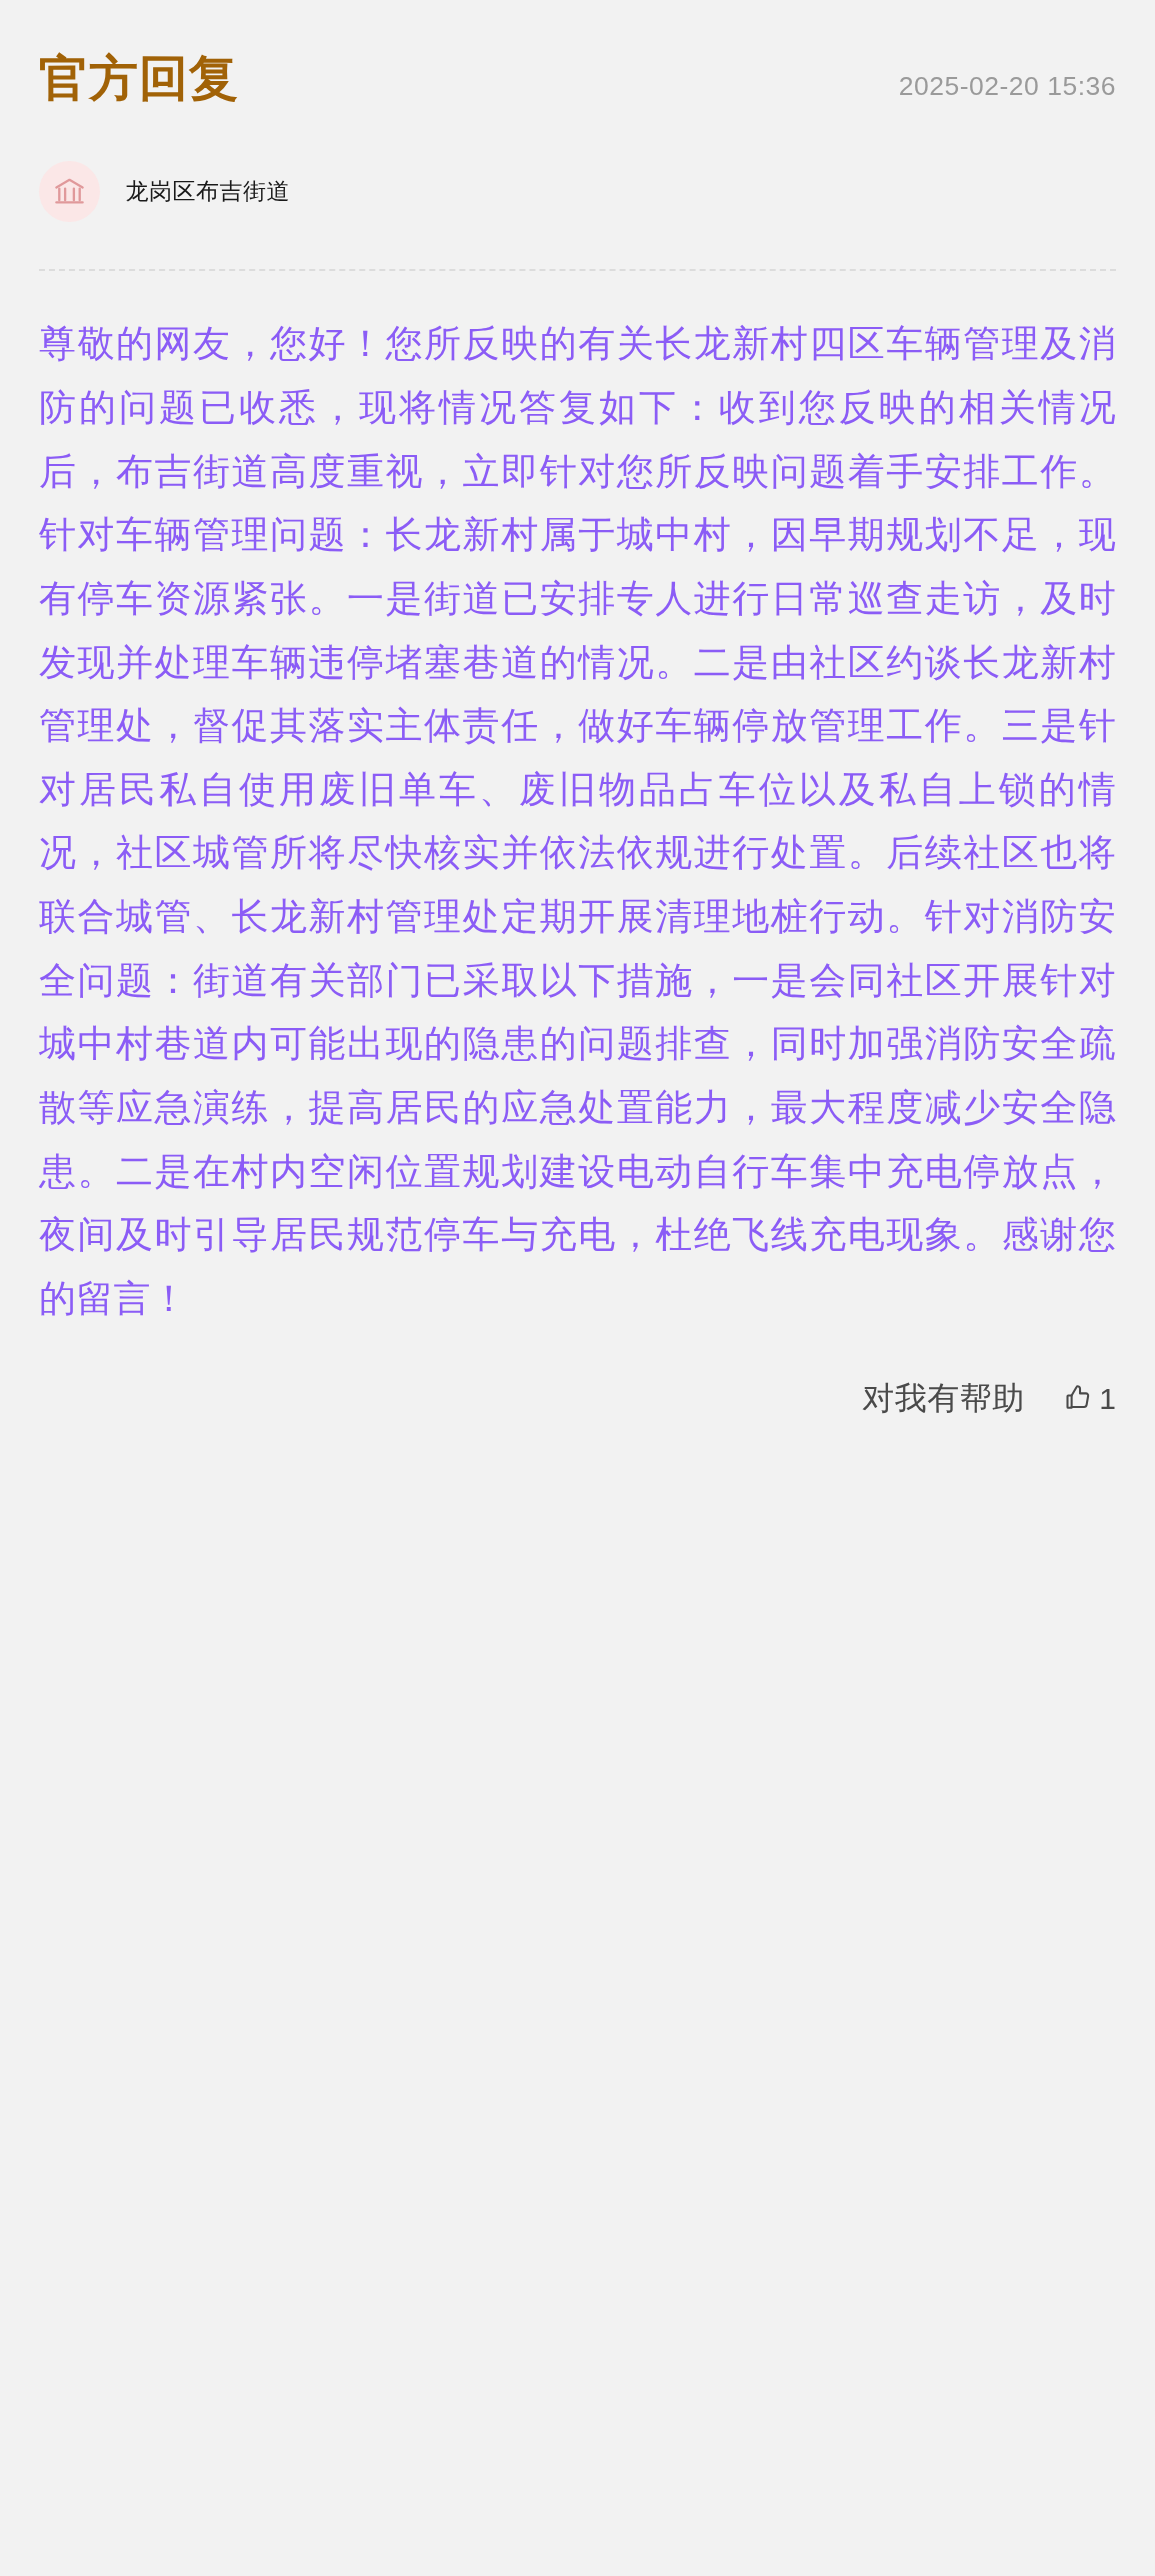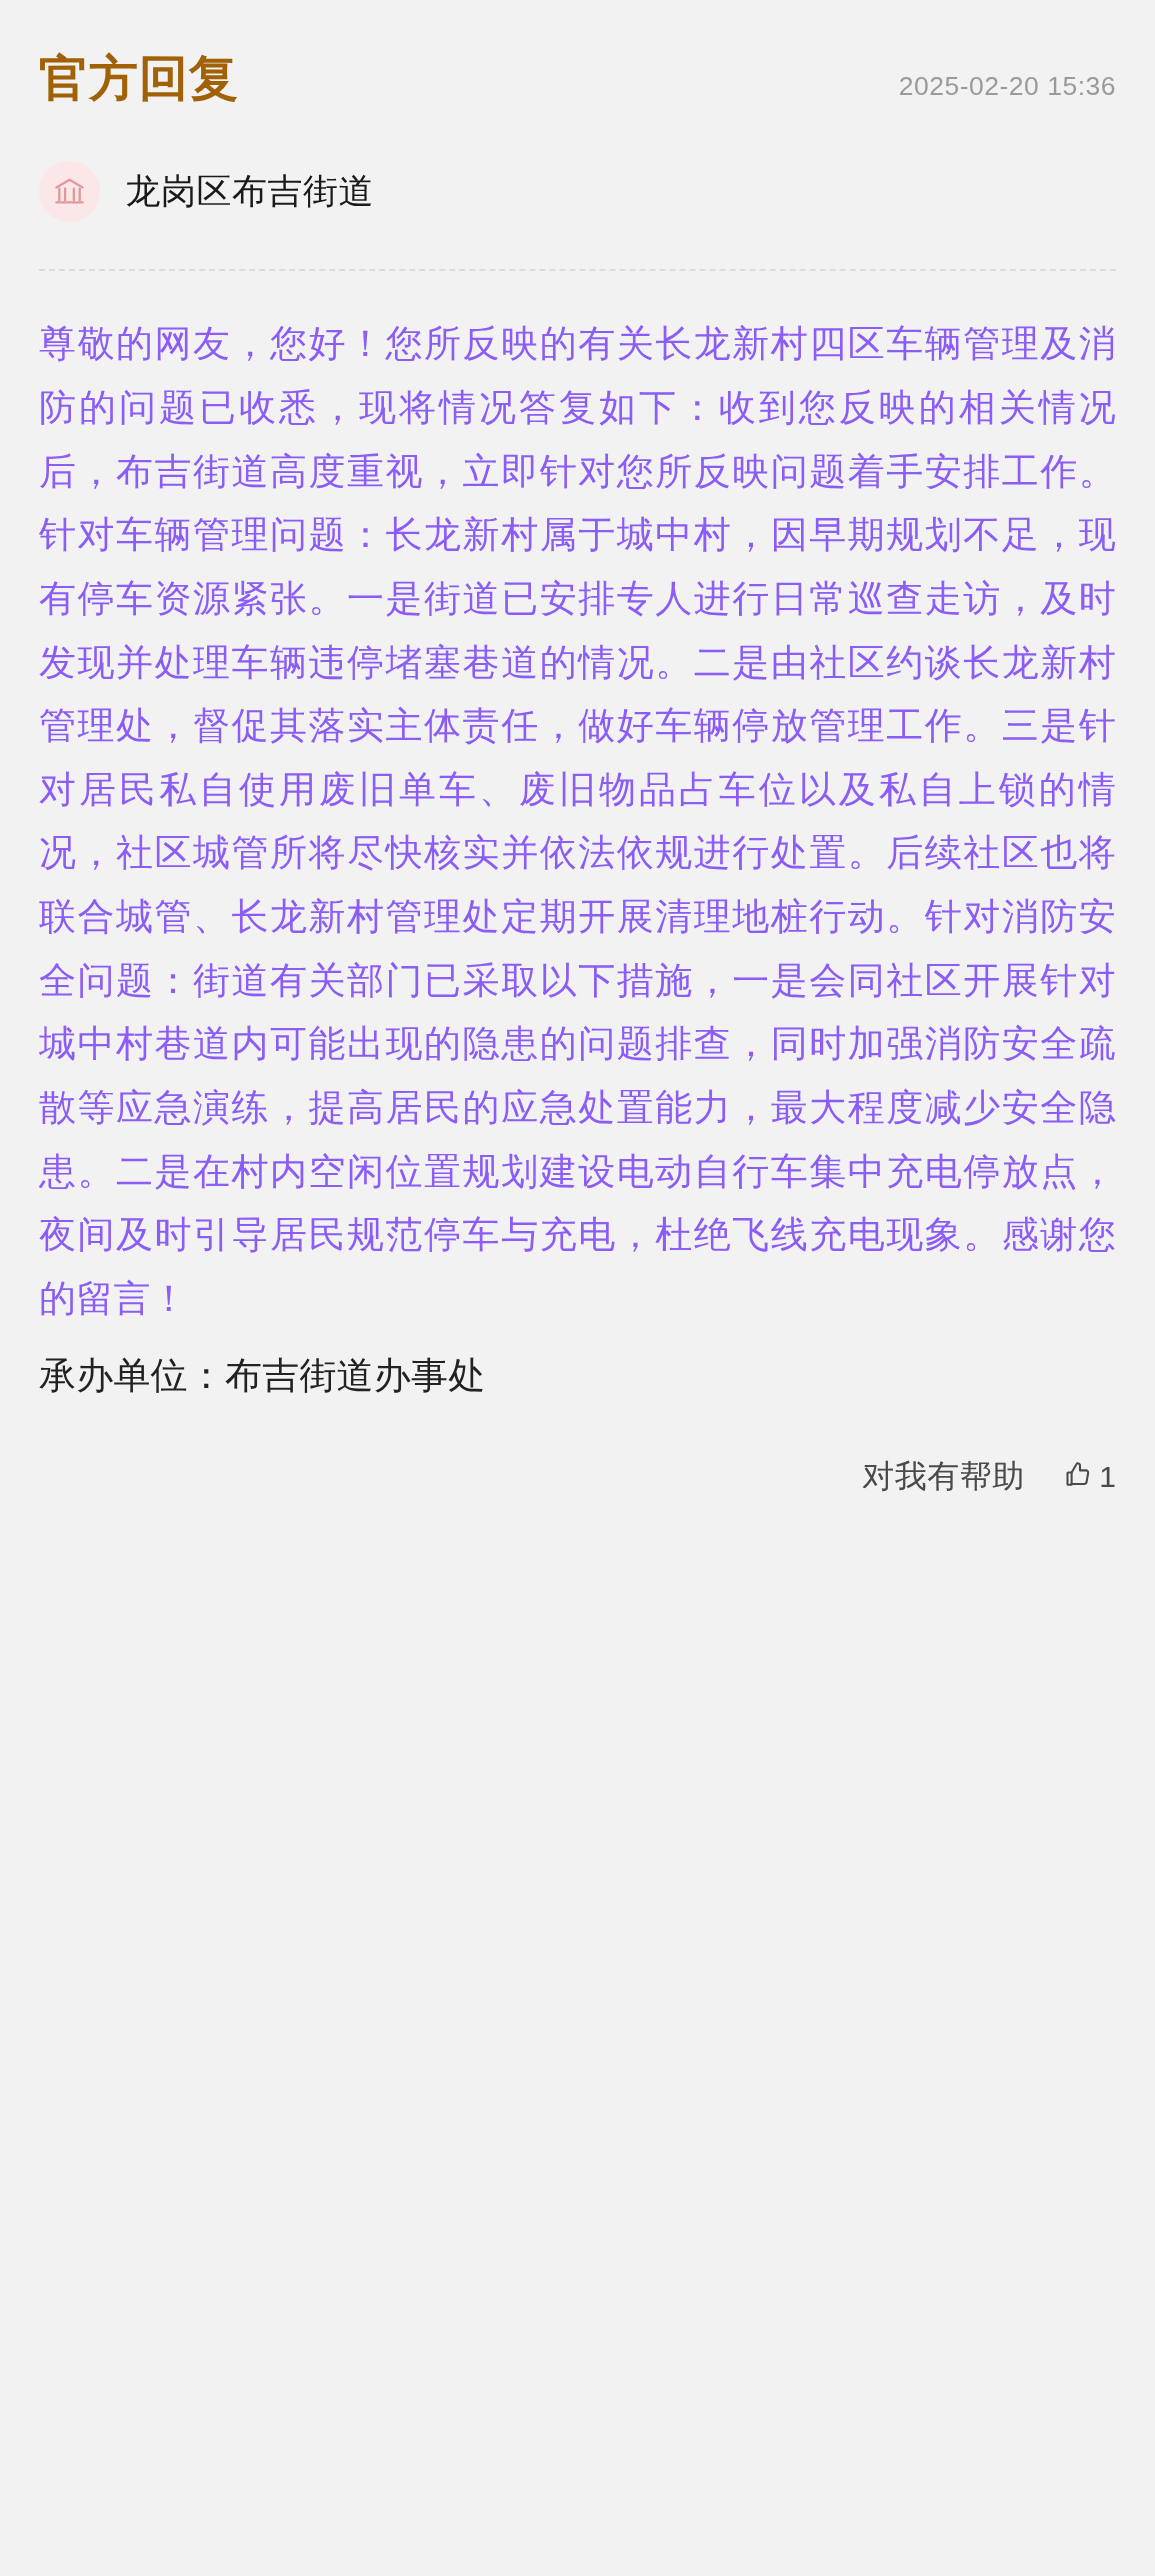--- a/index.html
+++ b/index.html
@@ -62,21 +62,21 @@
     border-radius: 50%;
     background: #fbe7e7;
     display: flex;
     align-items: center;
     justify-content: center;
     flex: none;
   }
   .org-avatar svg { display: block; }
   .org-name {
     margin-left: 25.5px;
-    font-size: 35px;
+    font-size: 23px;
     color: #1a1a1a;
     font-weight: 500;
     letter-spacing: 0.5px;
   }
   
   .body-text {
     margin-top: 41px;
     font-size: 37px;
     line-height: 1.72;
     color: #8b5cf6;
@@ -137,21 +137,20 @@
             <path d="M3 9.2 12 4l9 5.2"></path>
             <path d="M5 10v8M9 10v8M15 10v8M19 10v8"></path>
             <path d="M3 19.5h18"></path>
           </svg>
         </span>
       </div>
       <div class="org-name">龙岗区布吉街道</div>
     </div>
 
     <div class="body-text">尊敬的网友，您好！您所反映的有关长龙新村四区车辆管理及消防的问题已收悉，现将情况答复如下：收到您反映的相关情况后，布吉街道高度重视，立即针对您所反映问题着手安排工作。针对车辆管理问题：长龙新村属于城中村，因早期规划不足，现有停车资源紧张。一是街道已安排专人进行日常巡查走访，及时发现并处理车辆违停堵塞巷道的情况。二是由社区约谈长龙新村管理处，督促其落实主体责任，做好车辆停放管理工作。三是针对居民私自使用废旧单车、废旧物品占车位以及私自上锁的情况，社区城管所将尽快核实并依法依规进行处置。后续社区也将联合城管、长龙新村管理处定期开展清理地桩行动。针对消防安全问题：街道有关部门已采取以下措施，一是会同社区开展针对城中村巷道内可能出现的隐患的问题排查，同时加强消防安全疏散等应急演练，提高居民的应急处置能力，最大程度减少安全隐患。二是在村内空闲位置规划建设电动自行车集中充电停放点，夜间及时引导居民规范停车与充电，杜绝飞线充电现象。感谢您的留言！</div>
-    <div class="dept-line">承办单位：布吉街道办事处</div>
 
     <div class="footer-row">
       <div class="helpful-label">对我有帮助</div>
       <div class="thumb-wrap">
         <span class="thumb-icon">
           <svg width="33" height="33" viewBox="0 0 24 24" fill="none" stroke="#4a4a4a" stroke-width="1.5" stroke-linecap="round" stroke-linejoin="round">
             <path d="M7 10.5v9H4.5a.5.5 0 0 1-.5-.5v-8a.5.5 0 0 1 .5-.5H7z"></path>
             <path d="M7 10.5l3.6-6.2c.2-.4.6-.6 1-.5.9.2 1.5 1 1.5 1.9V9h4.3c1 0 1.8.9 1.6 1.9l-1.1 6.4c-.15.9-.9 1.6-1.8 1.6H7"></path>
           </svg>
         </span>

